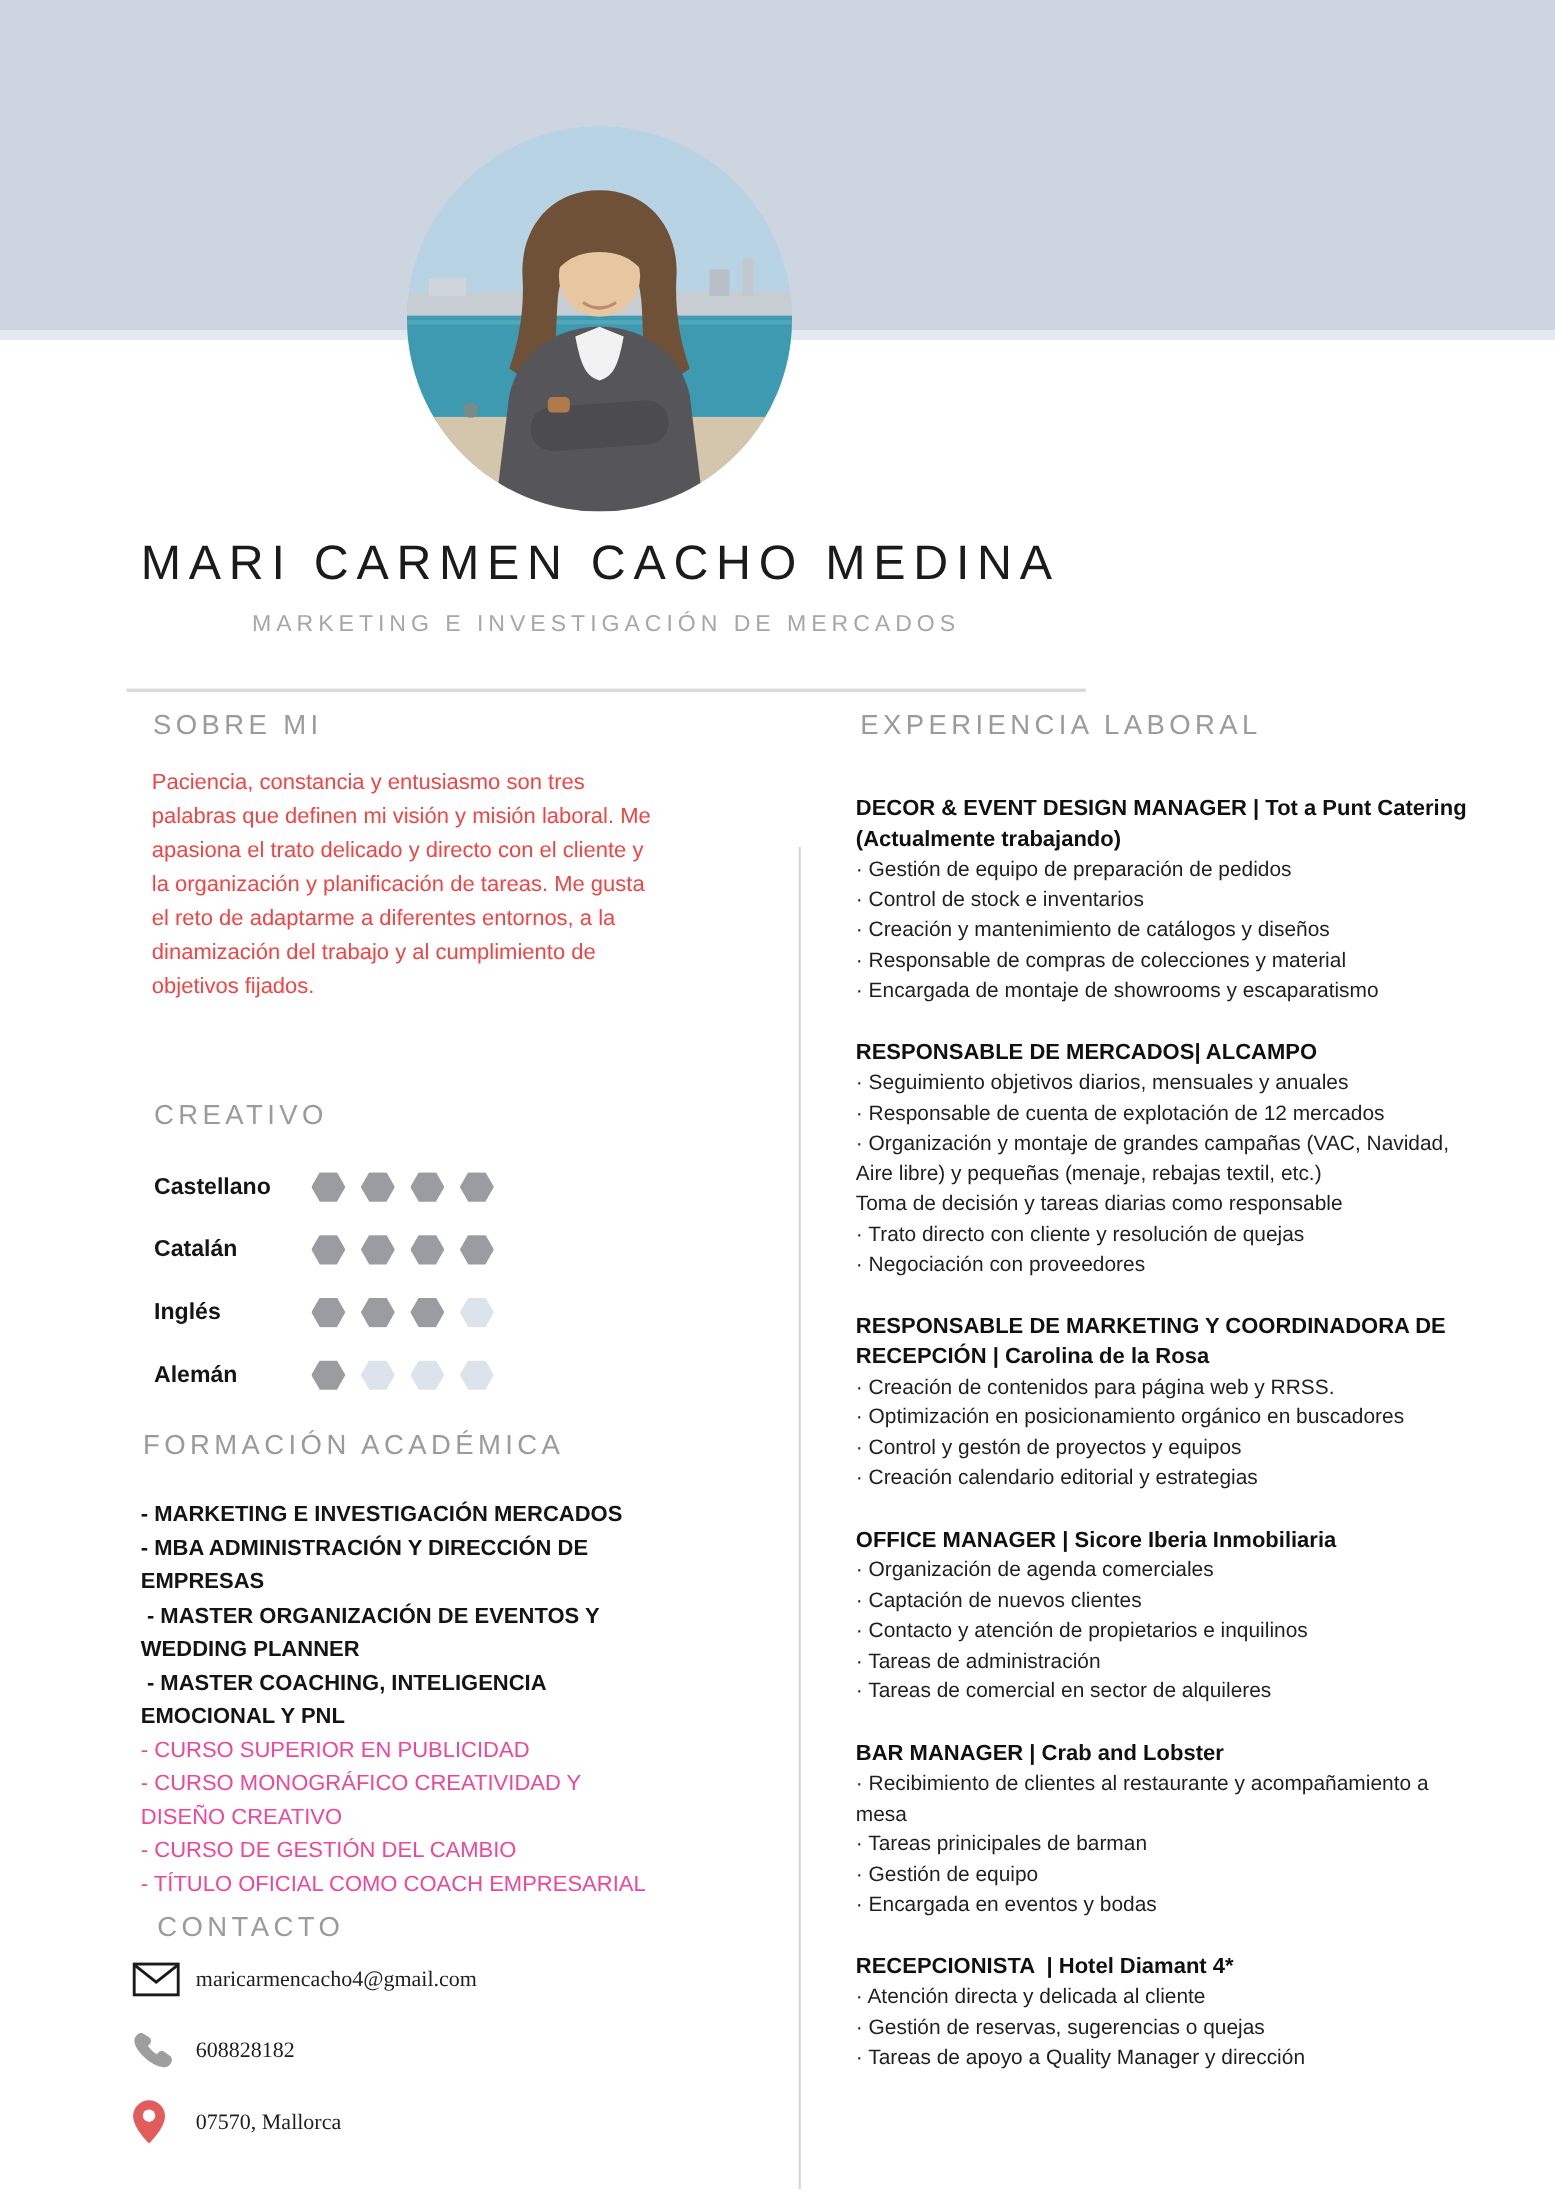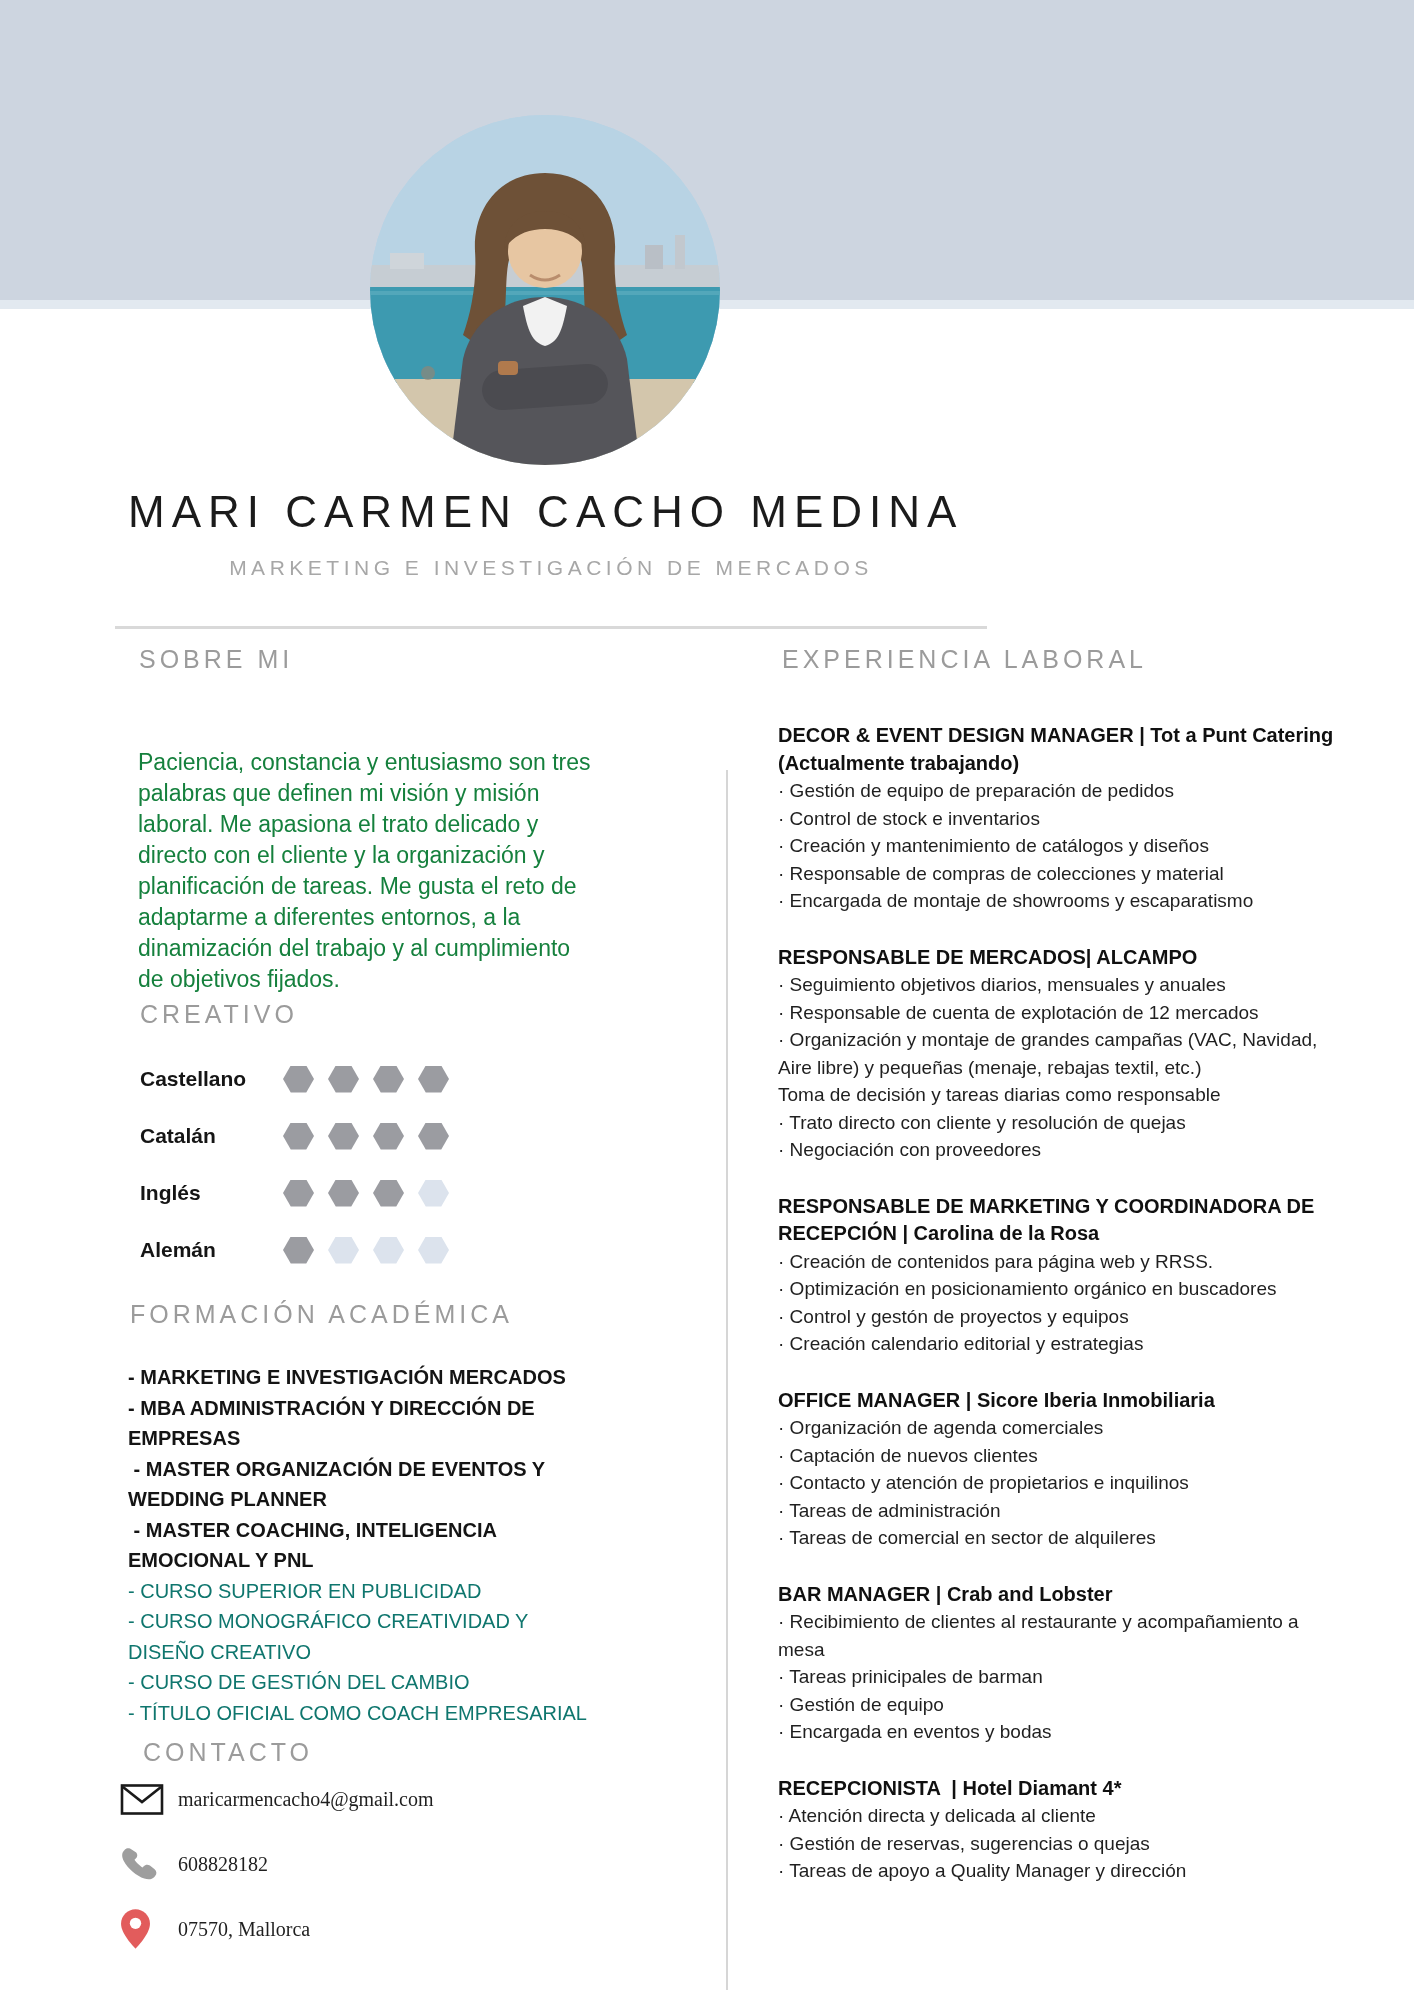--- a/index.html
+++ b/index.html
@@ -31,33 +31,33 @@
     position:absolute; font-size:25px; letter-spacing:4px; color:#9b9b9b; font-weight:400;
     white-space:nowrap;
   }
   #about-title    { left:139px; top:645px; }
   #idiomas-title  { left:140px; top:1000px; }
   #formacion-title{ left:130px; top:1300px; }
   #contacto-title { left:143px; top:1738px; }
   #exp-title      { left:782px; top:645px; }
 
   #about-text {
-    position:absolute; left:138px; top:747px; width:462px;
-    font-size:23px; line-height:31px; color:#15803d;
+    position:absolute; left:138px; top:696px; width:462px;
+    font-size:20px; line-height:31px; color:#ef4444;
   }
 
   #language-list { position:absolute; left:140px; top:1060px; width:470px; }
   .lang-row { display:flex; align-items:center; height:38px; margin-bottom:19px; }
   .lang-label { width:143px; font-weight:700; font-size:21px; color:#151515; }
   .hexes { display:flex; gap:14px; }
   .hex { width:31px; height:27px; clip-path:polygon(25% 0,75% 0,100% 50%,75% 100%,25% 100%,0 50%); }
 
   #edu { position:absolute; left:128px; top:1362px; width:478px; }
   .edu-degree { font-weight:700; font-size:20px; line-height:30.5px; color:#141414; white-space:pre-wrap; }
-  .edu-course { font-weight:400; font-size:20px; line-height:30.5px; color:#0f766e; white-space:pre-wrap; }
+  .edu-course { font-weight:400; font-size:20px; line-height:30.5px; color:#ec4899; white-space:pre-wrap; }
 
   #contact-list { position:absolute; left:120px; top:1778px;font-family:Liberation Serif, serif; }
   .contact-row { display:flex; align-items:center; margin-bottom:23px; height:42px; }
   .contact-icon { width:58px; display:flex; align-items:center; }
   .contact-text { font-size:20px; color:#1f1f1f; }
 
   #jobs { position:absolute; left:778px; top:722px; width:572px; }
   .job { margin-bottom:29px; }
   .job-title { font-weight:700; font-size:20px; line-height:27.5px; color:#101010; white-space:pre-wrap; }
   .job-bullet { font-size:19px; line-height:27.5px; color:#1f1f1f; }

